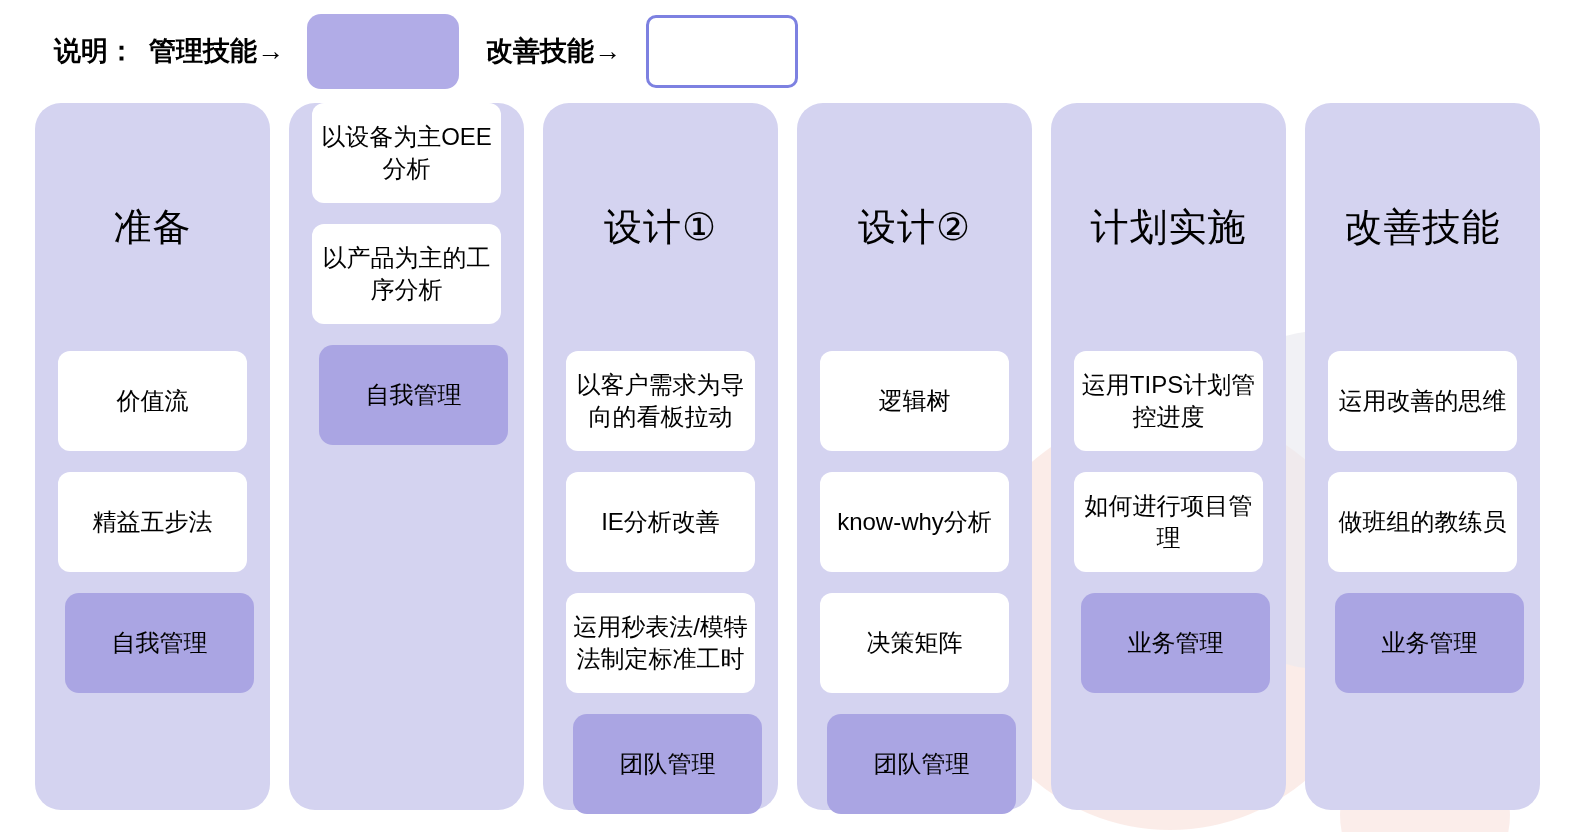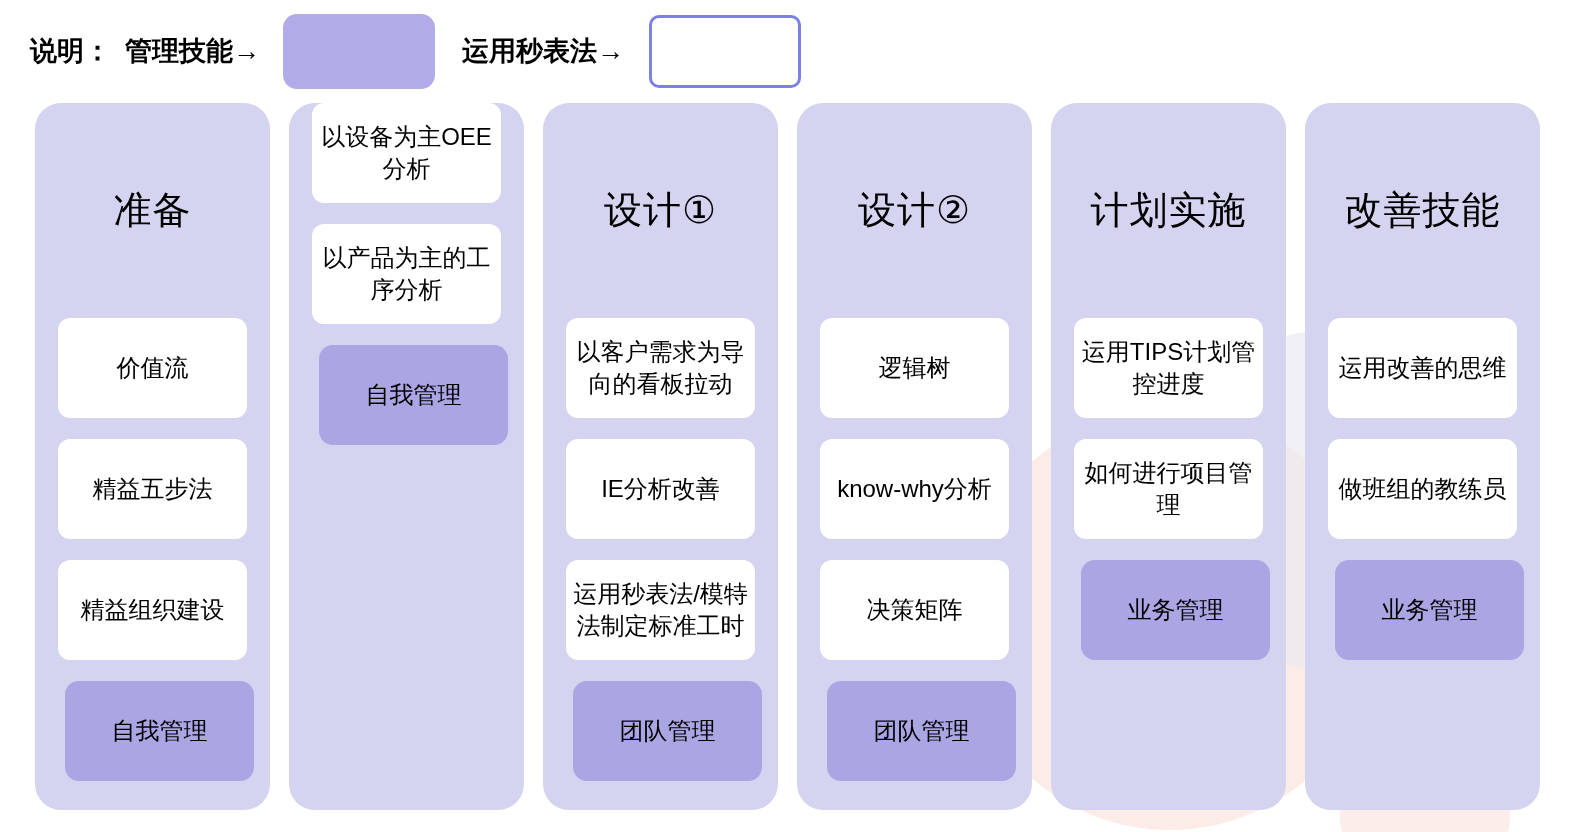--- a/index.html
+++ b/index.html
@@ -16,33 +16,33 @@
     font-family:"Liberation Sans","DejaVu Sans",sans-serif;color:var(--text);}
   .stage{position:relative;width:1578px;height:832px;}
 
   
   .wm{position:absolute;border-radius:50%;z-index:0;}
   .wm-pink-big{left:960px;top:410px;width:420px;height:420px;background:var(--watermark-pink);opacity:.55;}
   .wm-grey{left:1160px;top:330px;width:340px;height:340px;background:var(--watermark-grey);opacity:.65;}
   .wm-pink-small{left:1340px;top:730px;width:170px;height:170px;background:var(--watermark-pink);opacity:.5;}
 
   
-  .legend{position:relative;z-index:2;height:103px;display:flex;align-items:center;padding-left:30px;}
+  .legend{position:relative;z-index:2;height:103px;display:flex;align-items:center;padding-left:30px;margin-left:24px;}
   .legend-text{font-size:27px;font-weight:700;line-height:1;}
   .lt-manage{margin-left:14px;}
   .swatch-manage{margin-left:23px;width:152px;height:75px;border-radius:14px;
     background:var(--legend-management-swatch);}
   .lt-improve{margin-left:27px;}
   .swatch-improve{margin-left:25px;width:152px;height:73px;border-radius:10px;
     background:#ffffff;border:3px solid var(--improvement-border);}
 
   
   .columns{position:relative;z-index:1;display:flex;gap:19px;margin-left:35px;width:1505px;}
   .column{width:235px;height:707px;background:var(--column-bg);border-radius:26px;flex:0 0 235px;}
-  .col-header{height:215px;display:flex;align-items:center;justify-content:center;
+  .col-header{height:248px;display:flex;align-items:center;justify-content:center;
     font-size:38px;font-weight:500;letter-spacing:1px;}
   .cards{display:flex;flex-direction:column;gap:21px;align-items:center;}
   .card{width:189px;min-height:100px;border-radius:12px;display:flex;align-items:center;
     justify-content:center;text-align:center;font-size:24px;line-height:1.32;
     padding:4px 6px;}
   .card.white{background:#ffffff;}
   .card.purple{background:var(--management-card-bg);border-radius:14px;margin-left:14px;}
 </style>
 </head>
 <body>
@@ -50,32 +50,31 @@
 <div class="stage">
 
   <div class="wm wm-pink-big"></div>
   <div class="wm wm-grey"></div>
   <div class="wm wm-pink-small"></div>
 
   <div class="legend">
     <span class="legend-text">说明：</span>
     <span class="legend-text lt-manage">管理技能→</span>
     <span class="swatch-manage"></span>
-    <span class="legend-text lt-improve">运用秒表法→</span>
+    <span class="legend-text lt-improve">改善技能→</span>
     <span class="swatch-improve"></span>
   </div>
 
   <div class="columns">
 
     <div class="column">
       <div class="col-header">准备</div>
       <div class="cards">
         <div class="card white">价值流</div>
         <div class="card white">精益五步法</div>
-        <div class="card white">精益组织建设</div>
         <div class="card purple">自我管理</div>
       </div>
     </div>
 
     <div class="column">
       <div class="cards">
         <div class="card white">以设备为主OEE分析</div>
         <div class="card white">以产品为主的工序分析</div>
         <div class="card purple">自我管理</div>
       </div>

